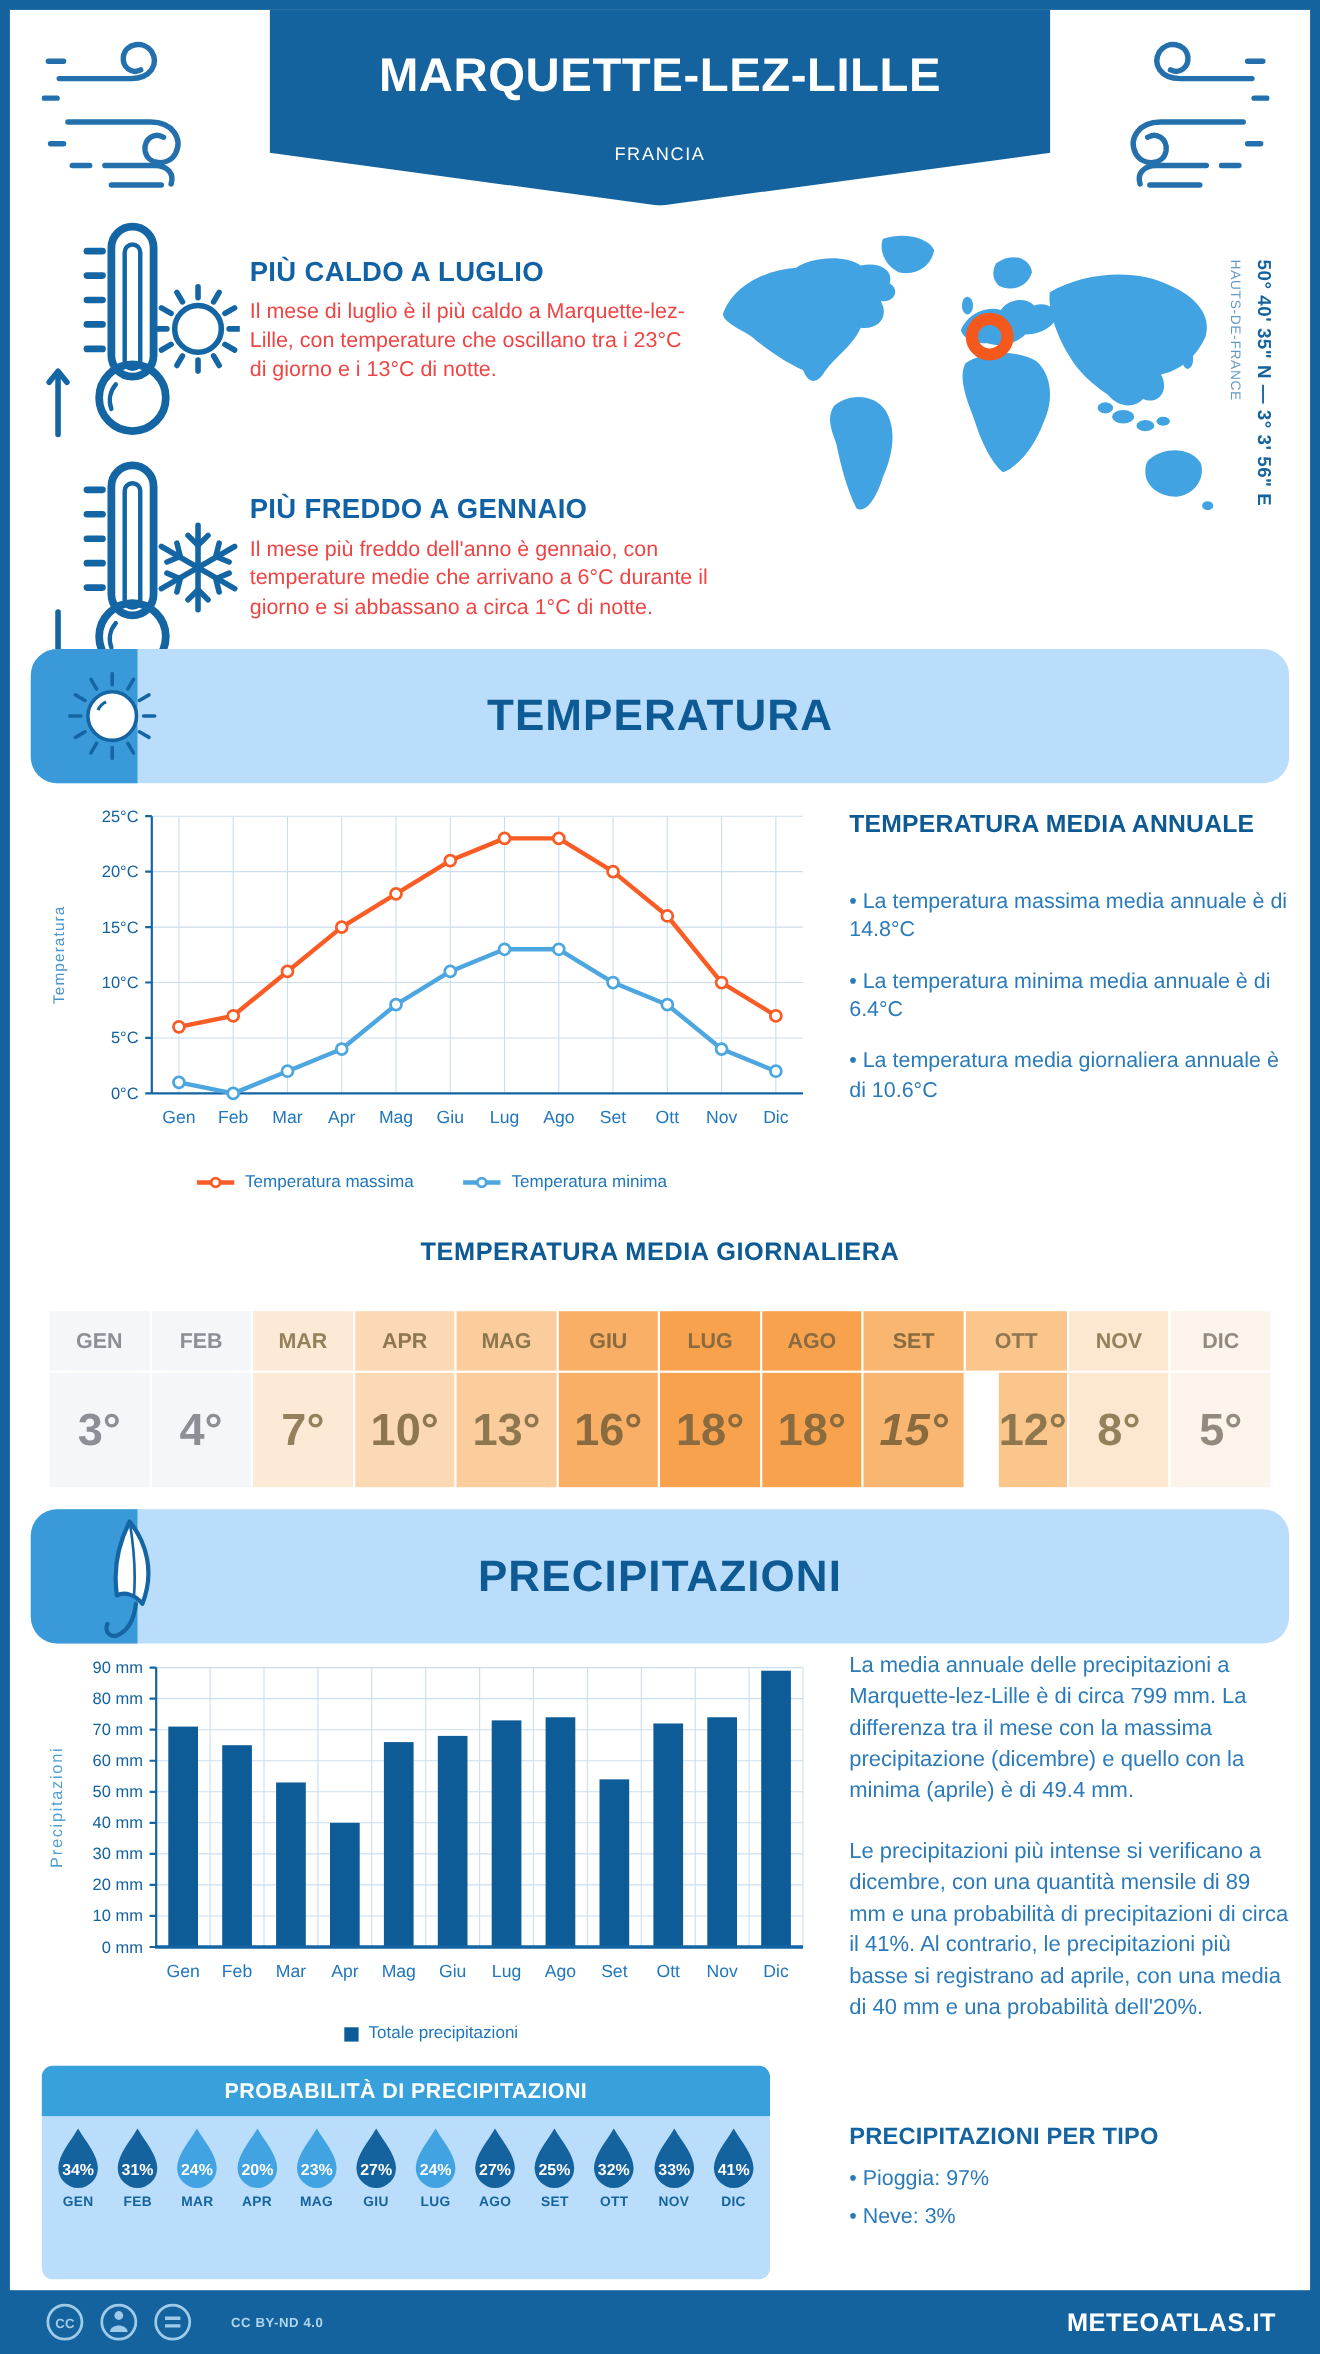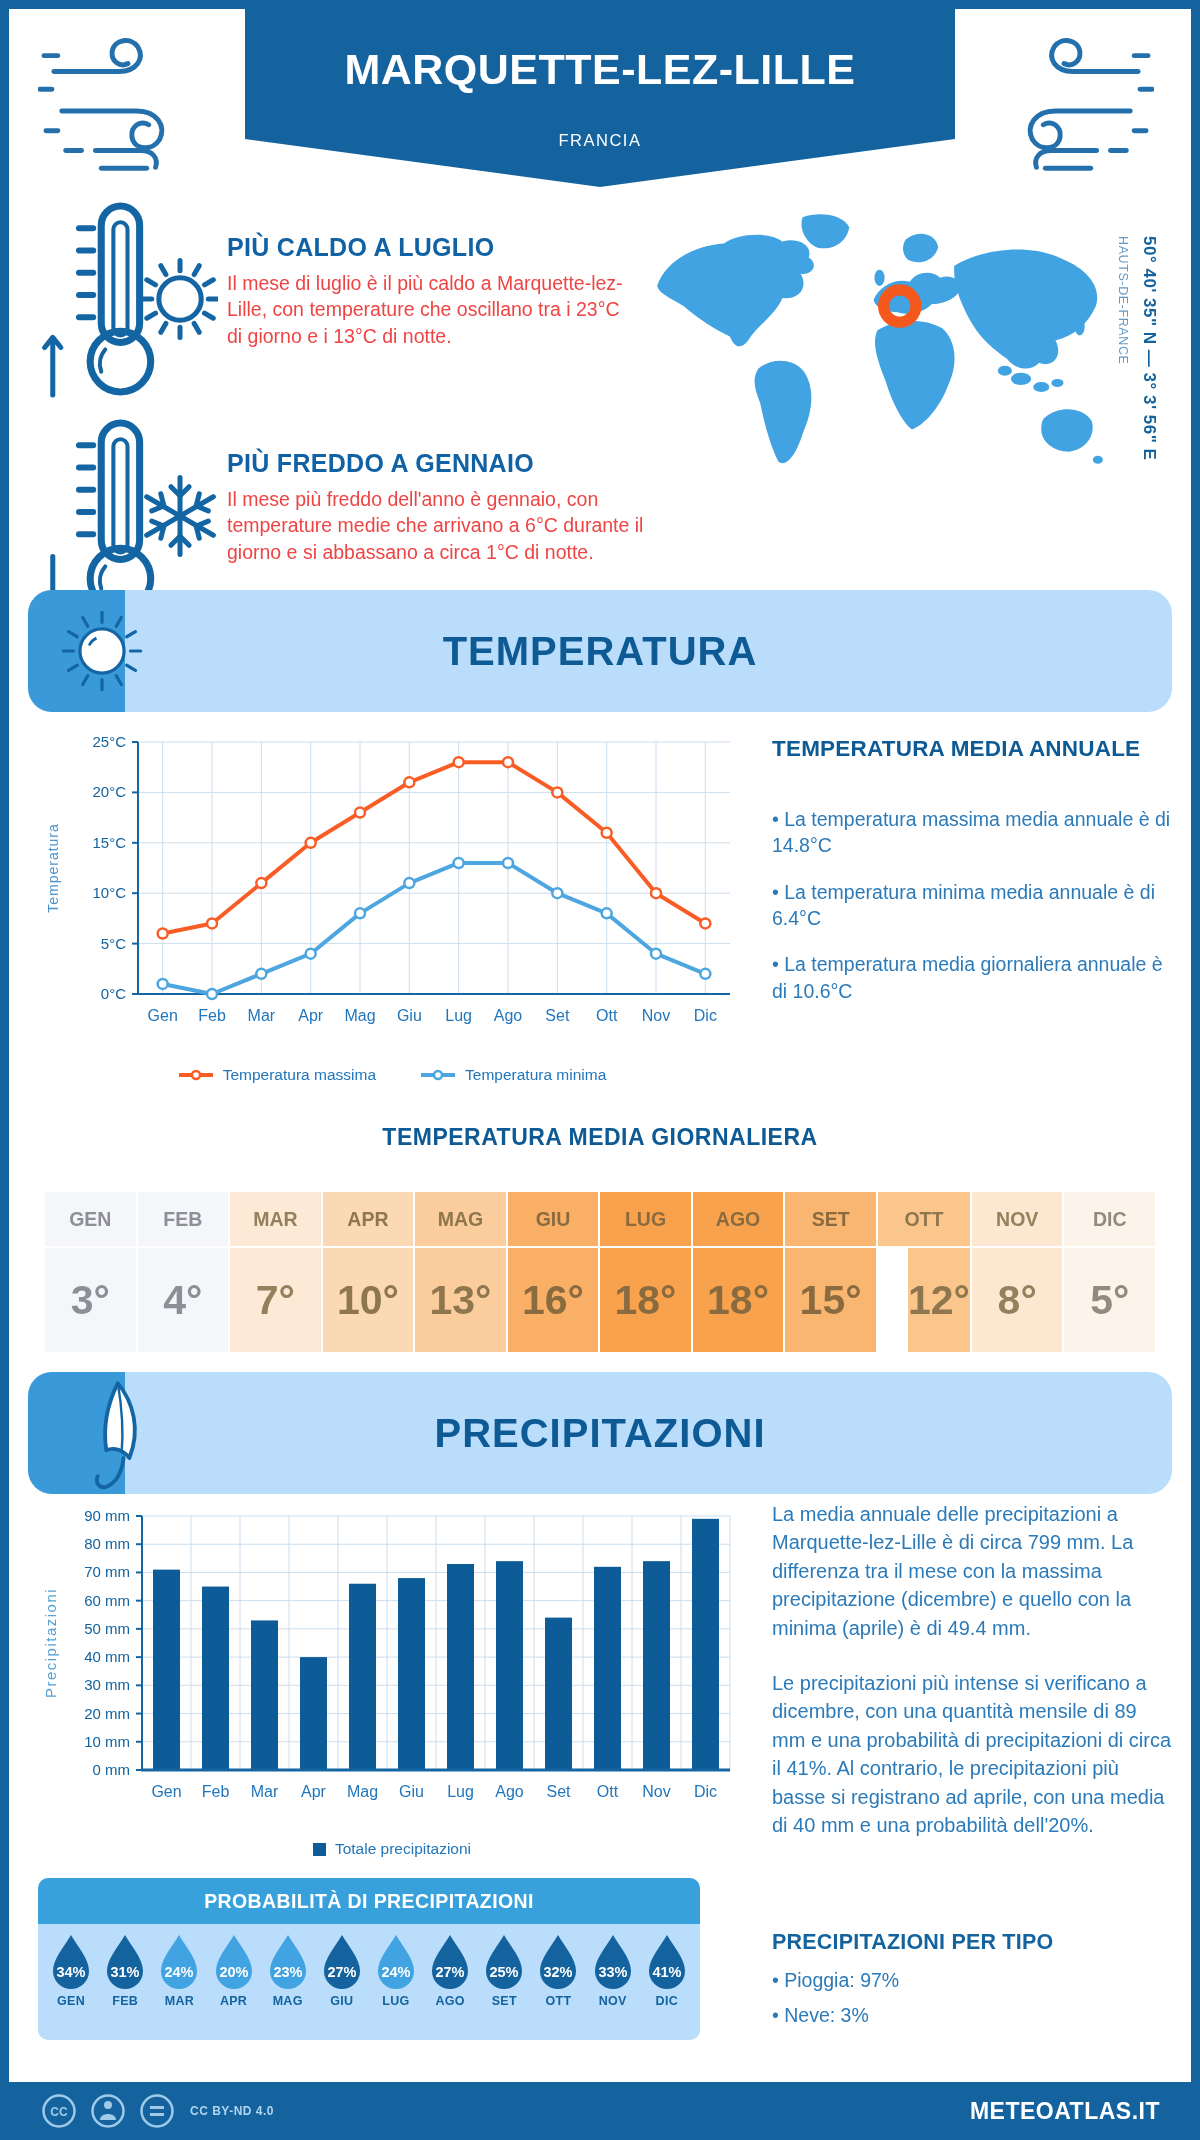--- a/index.html
+++ b/index.html
@@ -50,31 +50,31 @@
   .daily-title{position:absolute;left:0;width:100%;top:1124px;text-align:center;
     font-size:23px;font-weight:bold;color:#0D5A94;letter-spacing:.5px;}
   .mtable{position:absolute;left:45px;top:1192px;width:1110px;display:grid;
     grid-template-columns:repeat(12,1fr);grid-template-rows:54px 104px;gap:2px;}
   .mtable .mh{display:flex;align-items:center;justify-content:center;font-size:19.5px;font-weight:bold;}
   .mtable .mv{display:flex;align-items:center;justify-content:center;font-size:41px;font-weight:bold;}
 
   .prob{position:absolute;left:38px;top:1878px;width:662px;}
   .prob .phead{height:46px;background:#38A1DC;border-radius:10px 10px 0 0;color:#fff;text-align:center;
     line-height:46px;font-size:19.5px;font-weight:bold;letter-spacing:.4px;}
-  .prob .pbody{height:116px;background:#B9DDFB;border-radius:0 0 10px 10px;display:flex;
+  .prob .pbody{height:148px;background:#B9DDFB;border-radius:0 0 10px 10px;display:flex;
     justify-content:space-around;align-items:flex-start;padding:9px 6px 0 6px;text-align:center;}
   .drop{display:flex;flex-direction:column;align-items:center;width:50px;}
   .drop .mon{margin-top:3px;font-size:12.5px;font-weight:bold;color:#14639E;letter-spacing:.3px;}
 
   .types{position:absolute;left:772px;top:1930px;width:400px;}
   .types h3{margin:0 0 12px 0;font-size:21.5px;color:#14639E;letter-spacing:.2px;}
   .types .bullet{margin-bottom:9px;color:#2B7AB9;}
 
   footer{position:absolute;left:0;bottom:0;width:100%;height:58px;background:#14639E;
-    display:flex;align-items:center;padding:0 40px;z-index:6;}
+    display:flex;align-items:center;padding:0 40px;z-index:6;gap:20px;}
   footer .lic{margin-left:14px;font-size:12px;font-weight:bold;letter-spacing:.5px;color:#AFD4EE;}
   footer .spacer{flex:1;}
   footer .site{font-size:23px;font-weight:bold;letter-spacing:.5px;color:#fff;}
   .ccicons{display:flex;gap:11px;}
 </style>
 </head>
 <body>
 
 <div class="page">
   <div class="edge top"></div>
@@ -333,21 +333,21 @@
       <div class="mh" style="background: rgb(253, 231, 208); color: rgb(149, 128, 92);">NOV</div>
       <div class="mh" style="background: rgb(252, 244, 235); color: rgb(148, 137, 125);">DIC</div>
       <div class="mv" style="background: rgb(245, 246, 250); color: rgb(142, 142, 150);">3°</div>
       <div class="mv" style="background: rgb(245, 246, 250); color: rgb(142, 142, 150);">4°</div>
       <div class="mv" style="background: rgb(253, 234, 214); color: rgb(149, 128, 92);">7°</div>
       <div class="mv" style="background: rgb(251, 217, 180); color: rgb(142, 118, 78);">10°</div>
       <div class="mv" style="background: rgb(251, 205, 156); color: rgb(142, 118, 78);">13°</div>
       <div class="mv" style="background: rgb(249, 176, 102); color: rgb(138, 107, 63);">16°</div>
       <div class="mv" style="background: rgb(248, 162, 77); color: rgb(138, 107, 63);">18°</div>
       <div class="mv" style="background: rgb(248, 162, 77); color: rgb(138, 107, 63);">18°</div>
-      <div class="mv" style="background: rgb(249, 182, 112); color: rgb(138, 107, 63);">15°</div>
+      <div class="mv" style="background: rgb(249, 182, 112); color: rgb(138, 107, 63); font-style: italic;">15°</div>
       <div class="mv" style="background: rgb(250, 198, 139); color: rgb(142, 118, 78); margin-left: 30px;">12°</div>
       <div class="mv" style="background: rgb(253, 231, 208); color: rgb(149, 128, 92);">8°</div>
       <div class="mv" style="background: rgb(252, 244, 235); color: rgb(148, 137, 125);">5°</div>
     </div>
 
   <div class="band" style="top:1372px;">
     <div class="sq"></div>
     <svg class="bicon" style="left:38px;top:4px;width:96px;height:118px;" viewBox="0 0 100 120">
       <path d="M54 6 C70 26 78 54 66 84 C60 76 50 72 42 76 C38 50 44 26 54 6 Z" fill="#fff" stroke="#1465A3" stroke-width="4" stroke-linejoin="round"></path>
       <path d="M54 6 C58 30 60 55 58 78" fill="none" stroke="#1465A3" stroke-width="2.5"></path>

